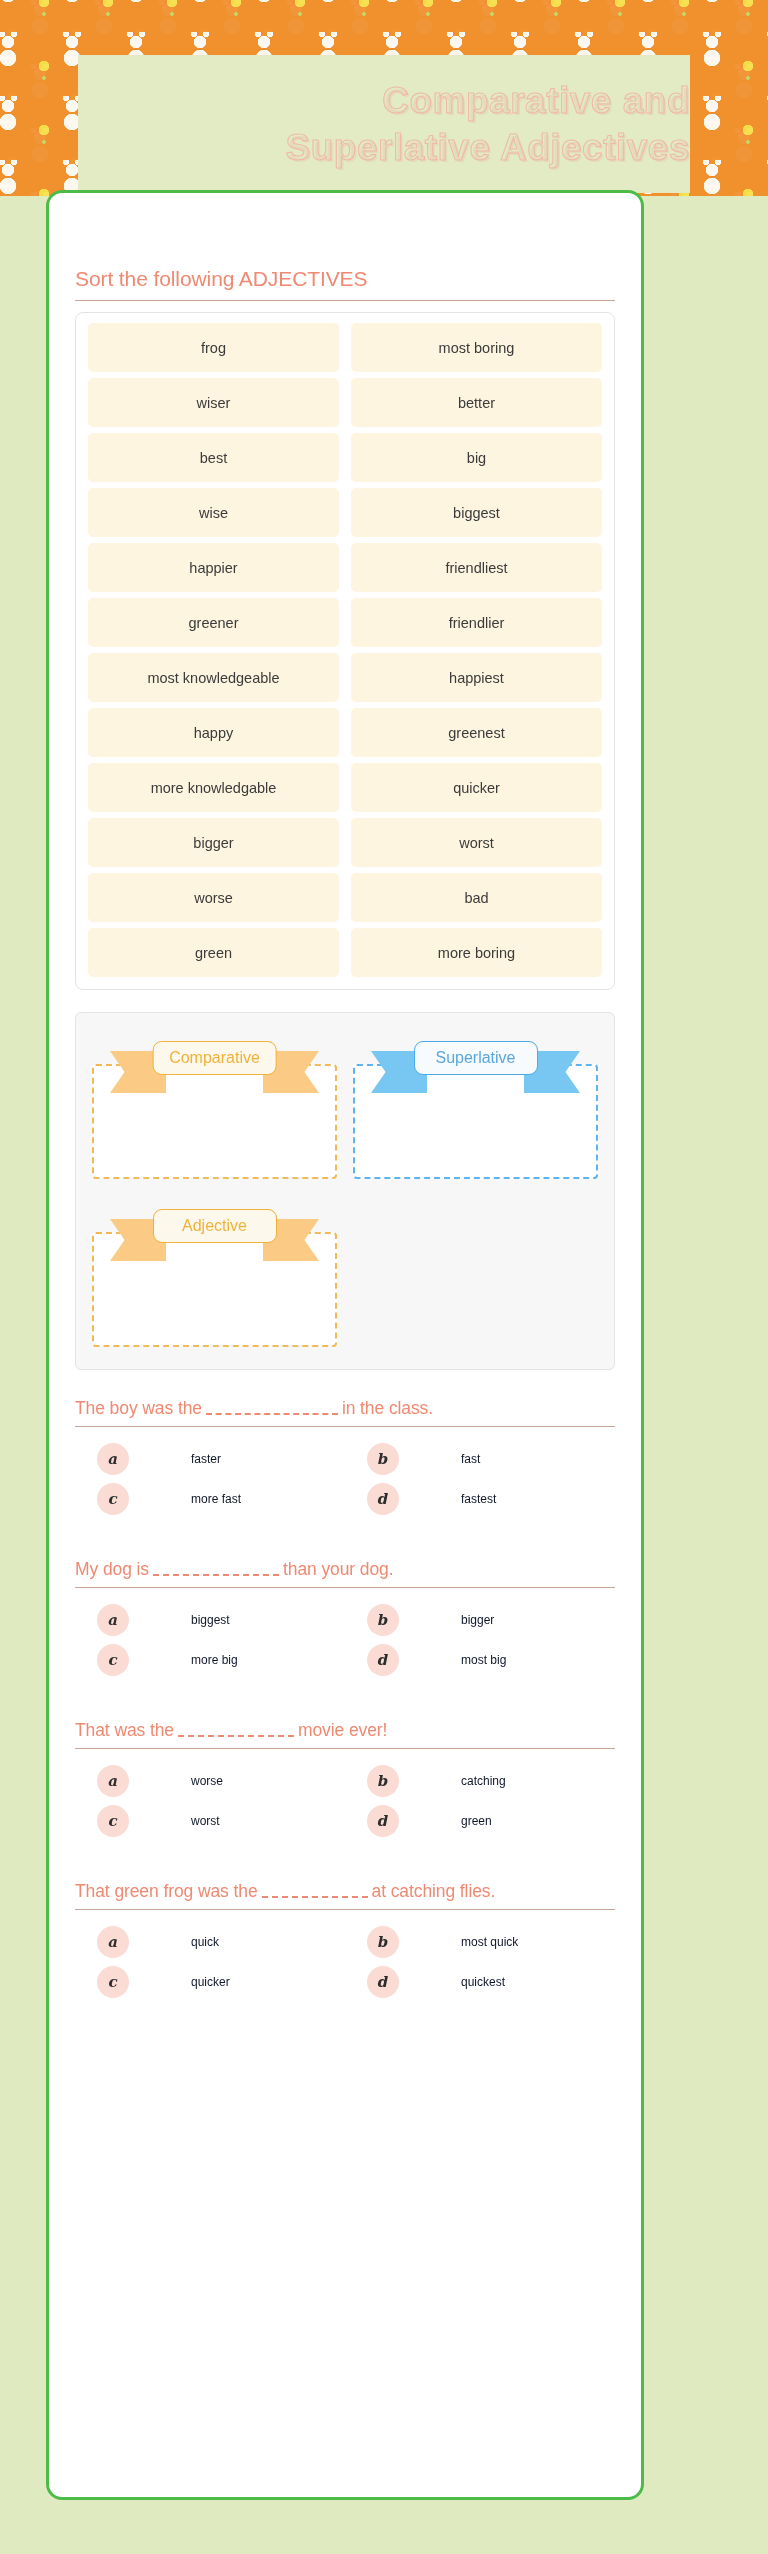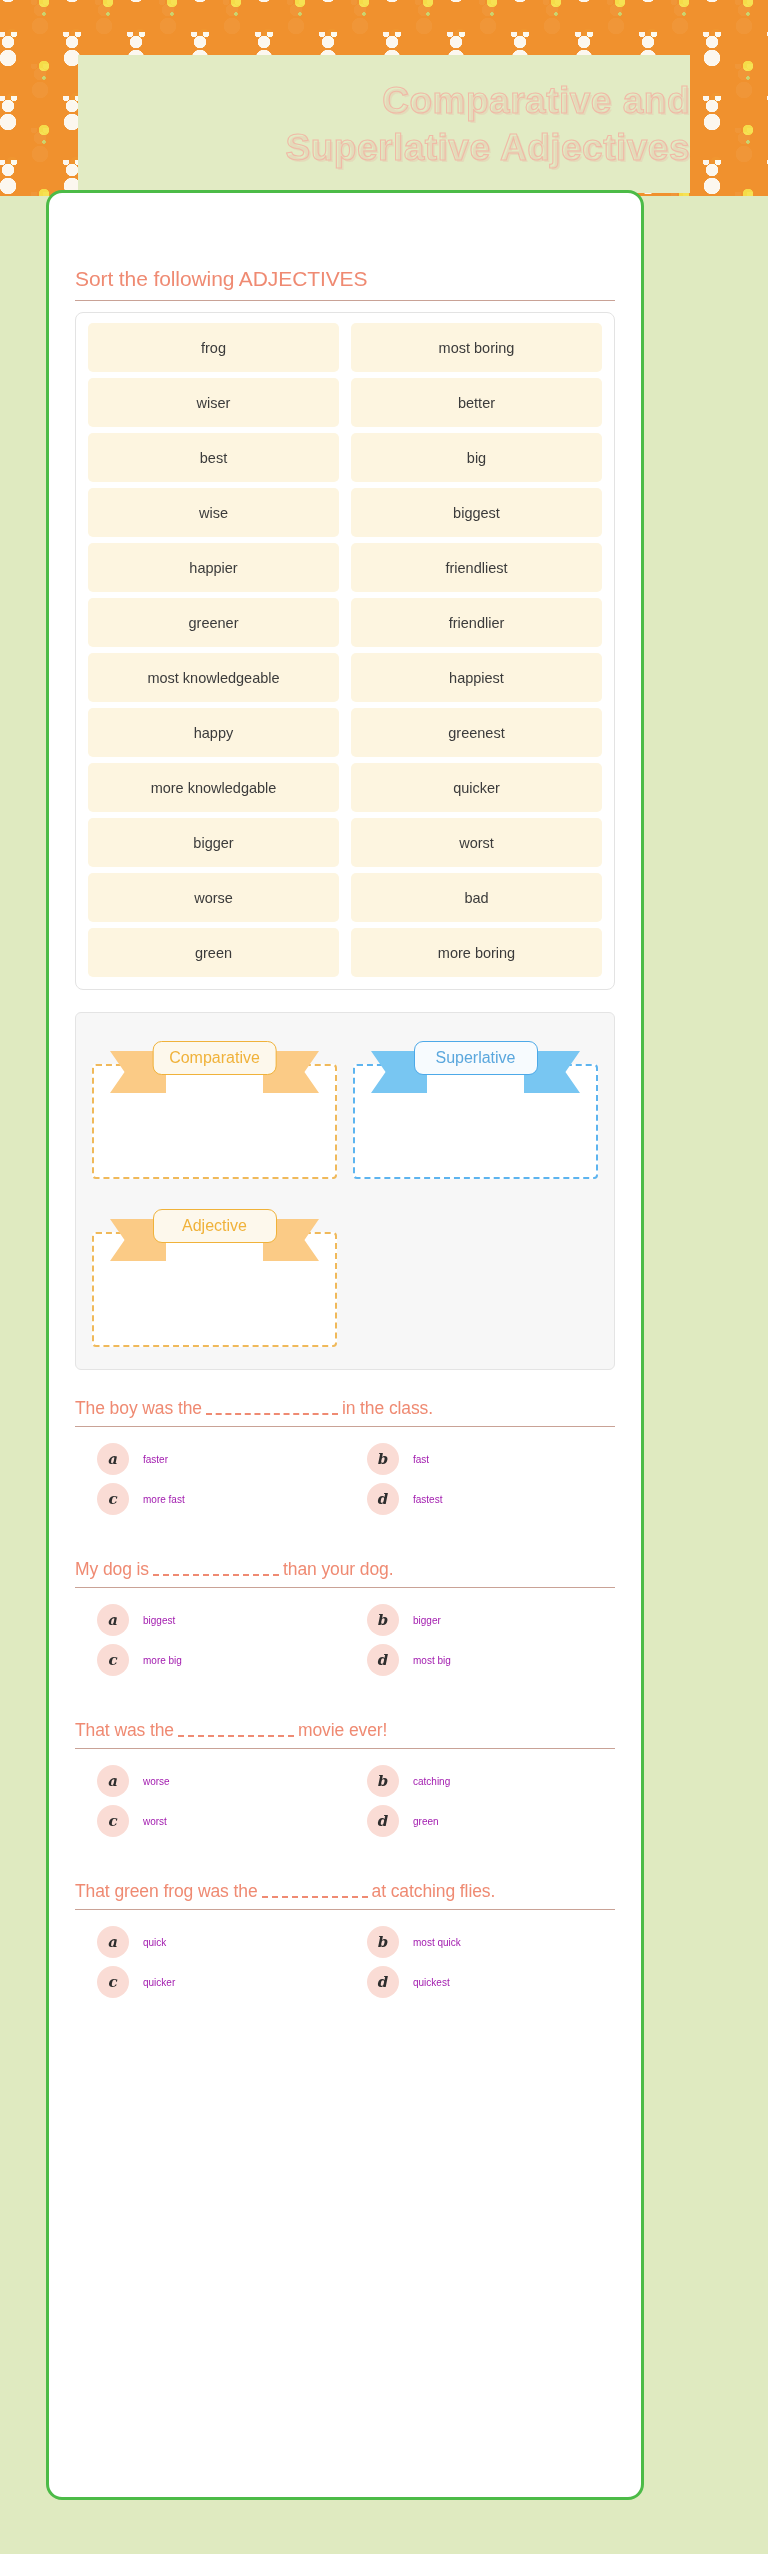--- a/index.html
+++ b/index.html
@@ -208,21 +208,21 @@
   .bubble {
     width: 32px; height: 32px;
     border-radius: 50%;
     background: #fadcd5;
     display: flex; align-items: center; justify-content: center;
     font-size: 15px; font-weight: 700; color: #2d2d2d;
     flex: 0 0 32px;
     font-family: "DejaVu Serif", serif;
     font-style: italic;
   }
-  .opt-label { font-size: 10px; color: #a21caf; }
+  .opt-label { font-size: 12px; color: #0f172a; margin-left: 48px; }
   .q-pad { height: 16px; }
 </style>
 </head>
 <body>
 
 <div id="page">
 
   <div class="header-band">
     <div class="bunny-pattern"></div>
     <div class="bunny-pattern layer2"></div>

